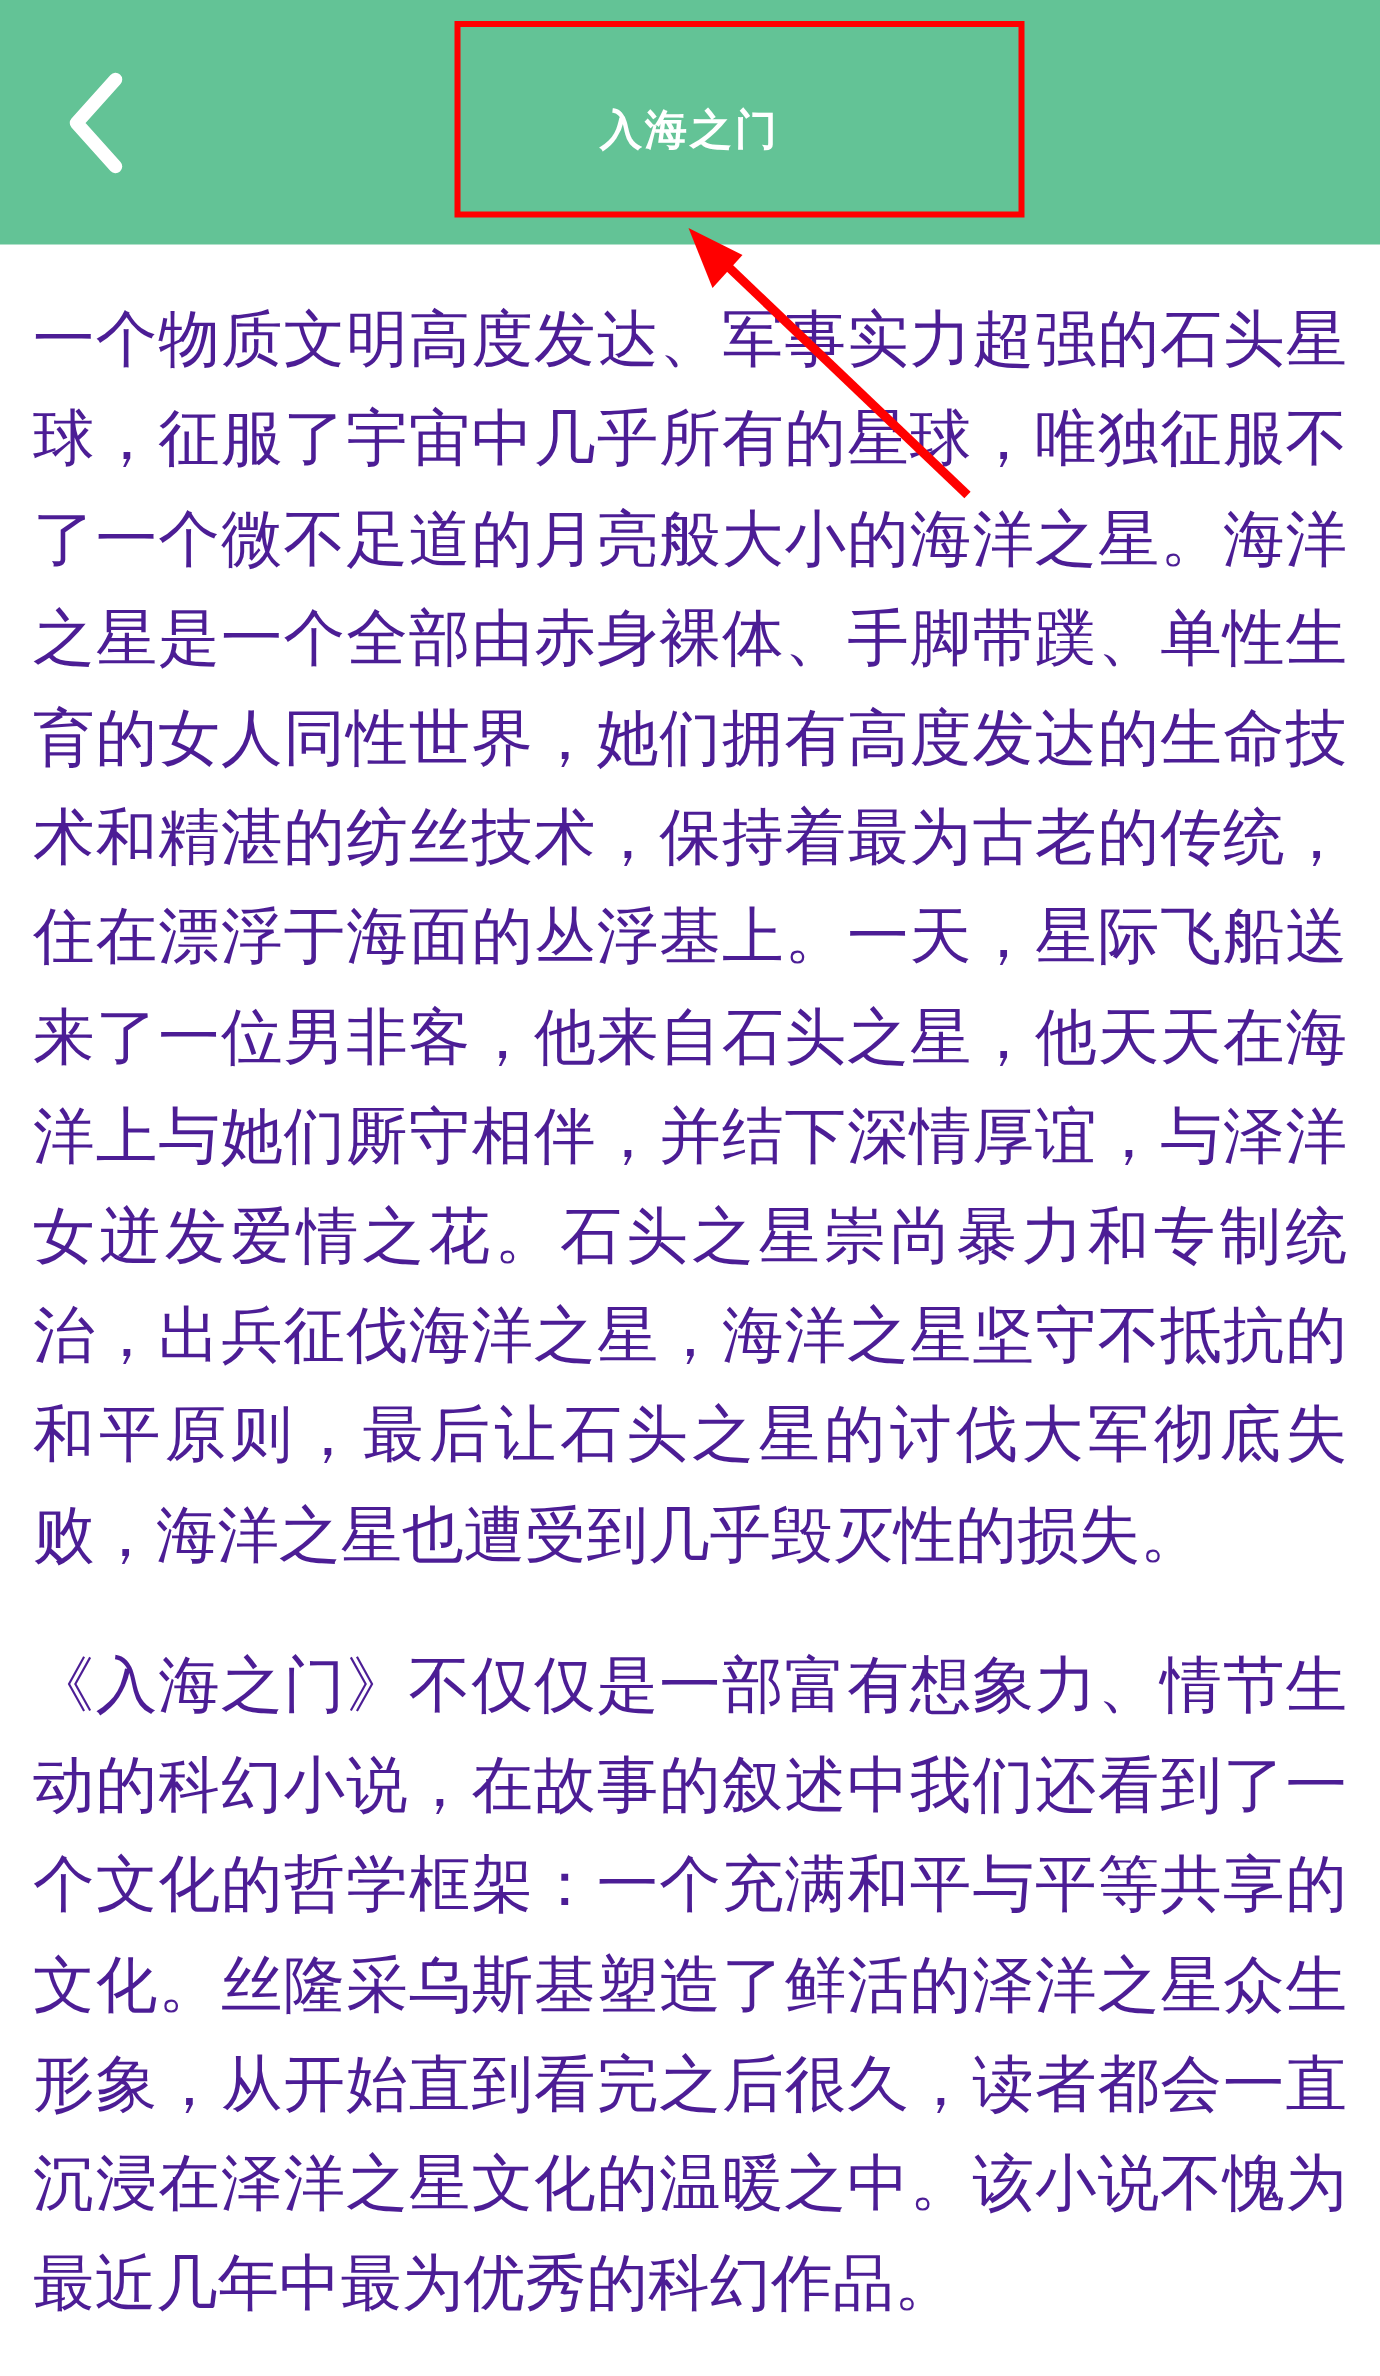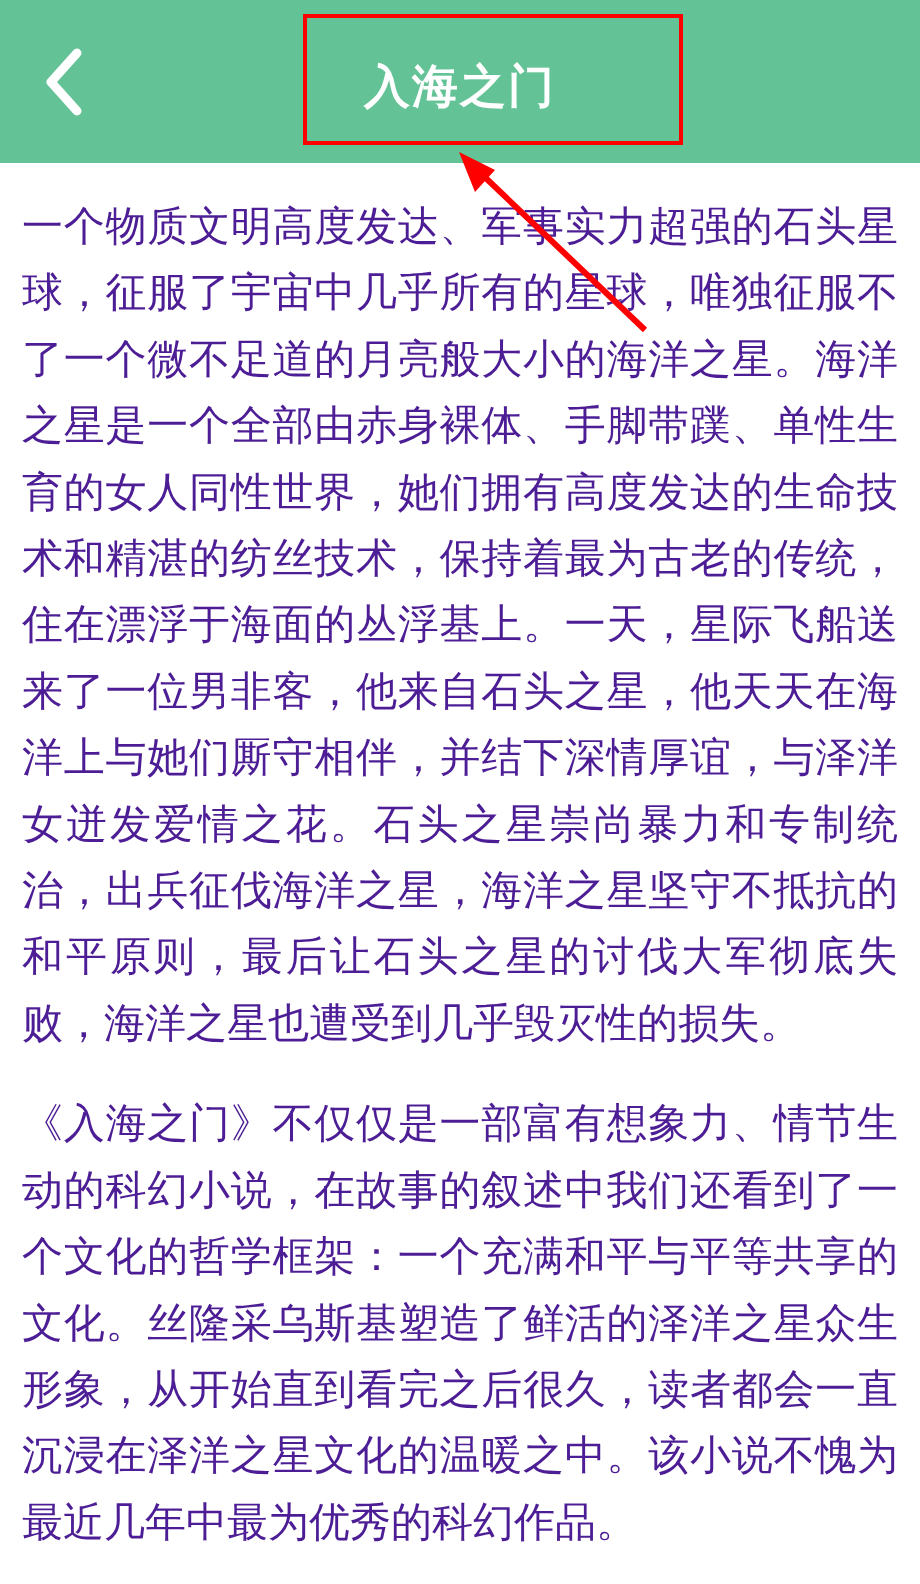--- a/index.html
+++ b/index.html
@@ -38,21 +38,21 @@
   .header-title {
     position: absolute;
     left: 0;
     right: 0;
     top: 0;
     bottom: 0;
     display: flex;
     align-items: center;
     justify-content: center;
     color: #ffffff;
-    font-size: 46px;
+    font-size: 28px;
     font-weight: bold;
     letter-spacing: 2px;
     pointer-events: none;
     margin-top: 10px;
   }
 
   
   .annot-box {
     position: absolute;
     left: 303px;

